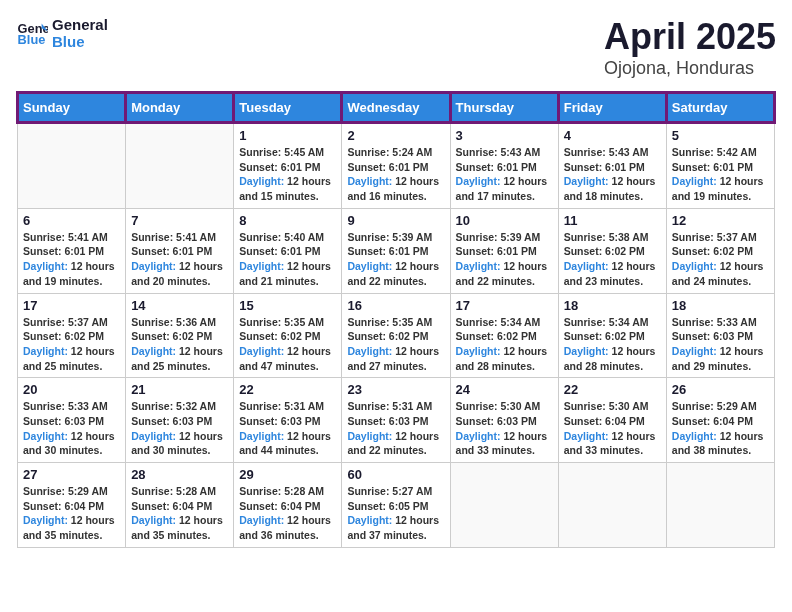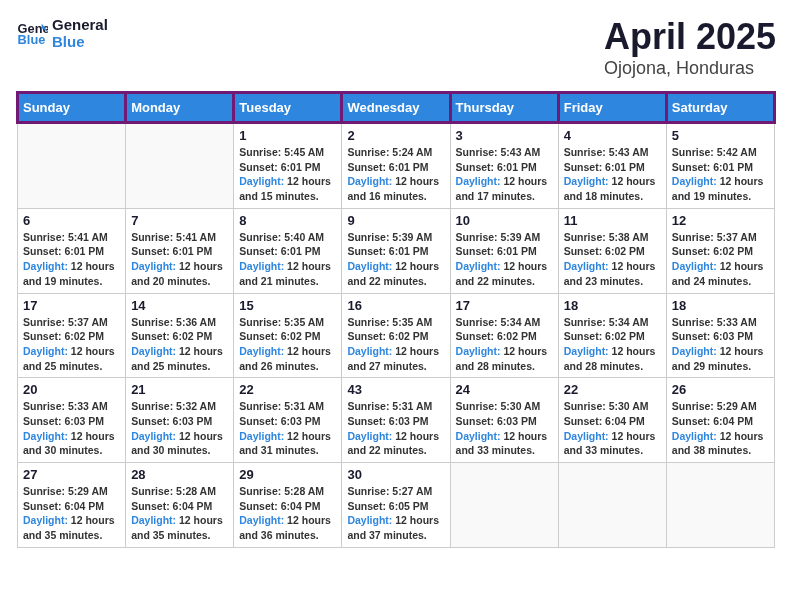--- a/index.html
+++ b/index.html
@@ -231,21 +231,21 @@
             <div>Sunrise: 5:36 AM</div>
             <div>Sunset: 6:02 PM</div>
             <div><span class="daylight-label">Daylight:</span><span> 12 hours and 25 minutes.</span></div>
           </div>
         </td>
         <td>
           <div class="day-number">15</div>
           <div class="day-info">
             <div>Sunrise: 5:35 AM</div>
             <div>Sunset: 6:02 PM</div>
-            <div><span class="daylight-label">Daylight:</span><span> 12 hours and 26 minutes.</span></div>
+            <div><span class="daylight-label">Daylight:</span><span> 12 hours and 47 minutes.</span></div>
           </div>
         </td>
         <td>
           <div class="day-number">16</div>
           <div class="day-info">
             <div>Sunrise: 5:35 AM</div>
             <div>Sunset: 6:02 PM</div>
             <div><span class="daylight-label">Daylight:</span><span> 12 hours and 27 minutes.</span></div>
           </div>
         </td>
@@ -289,25 +289,25 @@
             <div>Sunrise: 5:32 AM</div>
             <div>Sunset: 6:03 PM</div>
             <div><span class="daylight-label">Daylight:</span><span> 12 hours and 30 minutes.</span></div>
           </div>
         </td>
         <td>
           <div class="day-number">22</div>
           <div class="day-info">
             <div>Sunrise: 5:31 AM</div>
             <div>Sunset: 6:03 PM</div>
-            <div><span class="daylight-label">Daylight:</span><span> 12 hours and 31 minutes.</span></div>
-          </div>
-        </td>
-        <td>
-          <div class="day-number">43</div>
+            <div><span class="daylight-label">Daylight:</span><span> 12 hours and 44 minutes.</span></div>
+          </div>
+        </td>
+        <td>
+          <div class="day-number">23</div>
           <div class="day-info">
             <div>Sunrise: 5:31 AM</div>
             <div>Sunset: 6:03 PM</div>
             <div><span class="daylight-label">Daylight:</span><span> 12 hours and 22 minutes.</span></div>
           </div>
         </td>
         <td>
           <div class="day-number">24</div>
           <div class="day-info">
             <div>Sunrise: 5:30 AM</div>
@@ -351,21 +351,21 @@
         </td>
         <td>
           <div class="day-number">29</div>
           <div class="day-info">
             <div>Sunrise: 5:28 AM</div>
             <div>Sunset: 6:04 PM</div>
             <div><span class="daylight-label">Daylight:</span><span> 12 hours and 36 minutes.</span></div>
           </div>
         </td>
         <td>
-          <div class="day-number">30</div>
+          <div class="day-number">60</div>
           <div class="day-info">
             <div>Sunrise: 5:27 AM</div>
             <div>Sunset: 6:05 PM</div>
             <div><span class="daylight-label">Daylight:</span><span> 12 hours and 37 minutes.</span></div>
           </div>
         </td>
         <td class="empty"></td>
         <td class="empty"></td>
         <td class="empty"></td>
       </tr>

